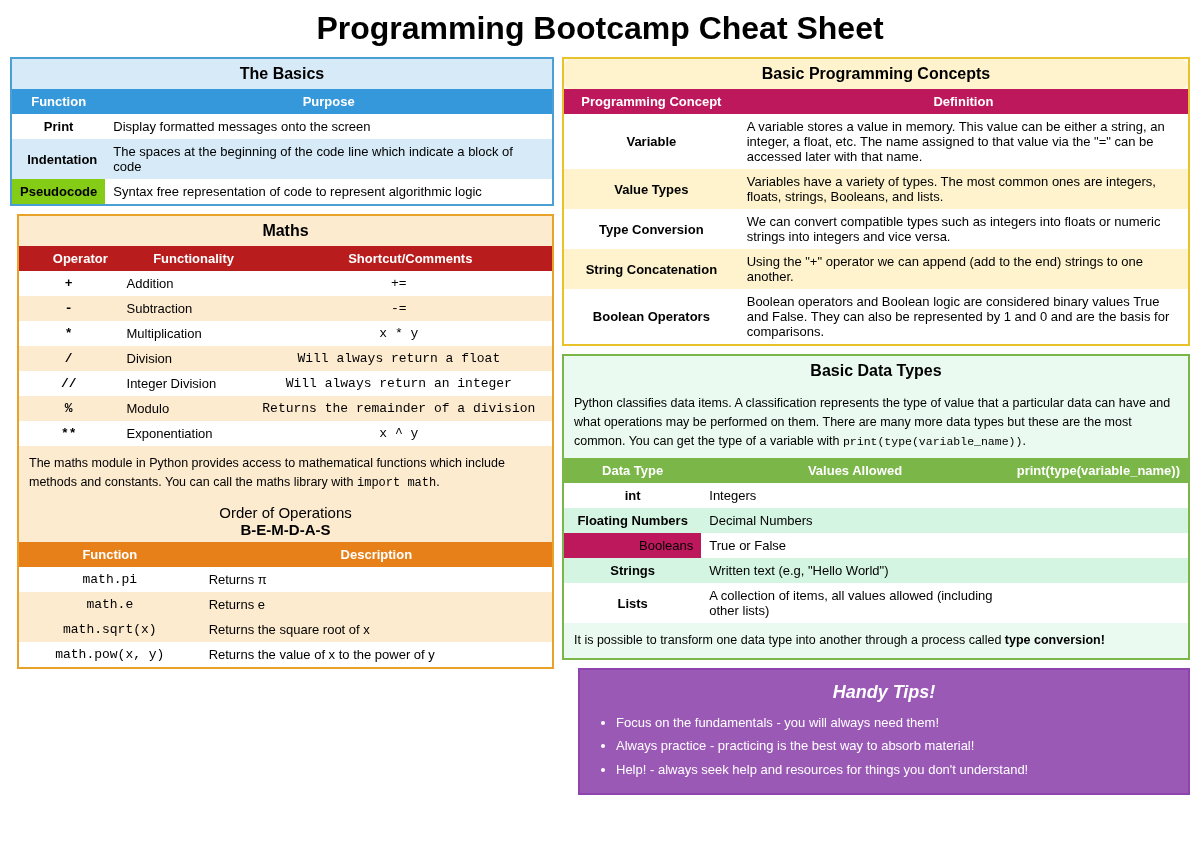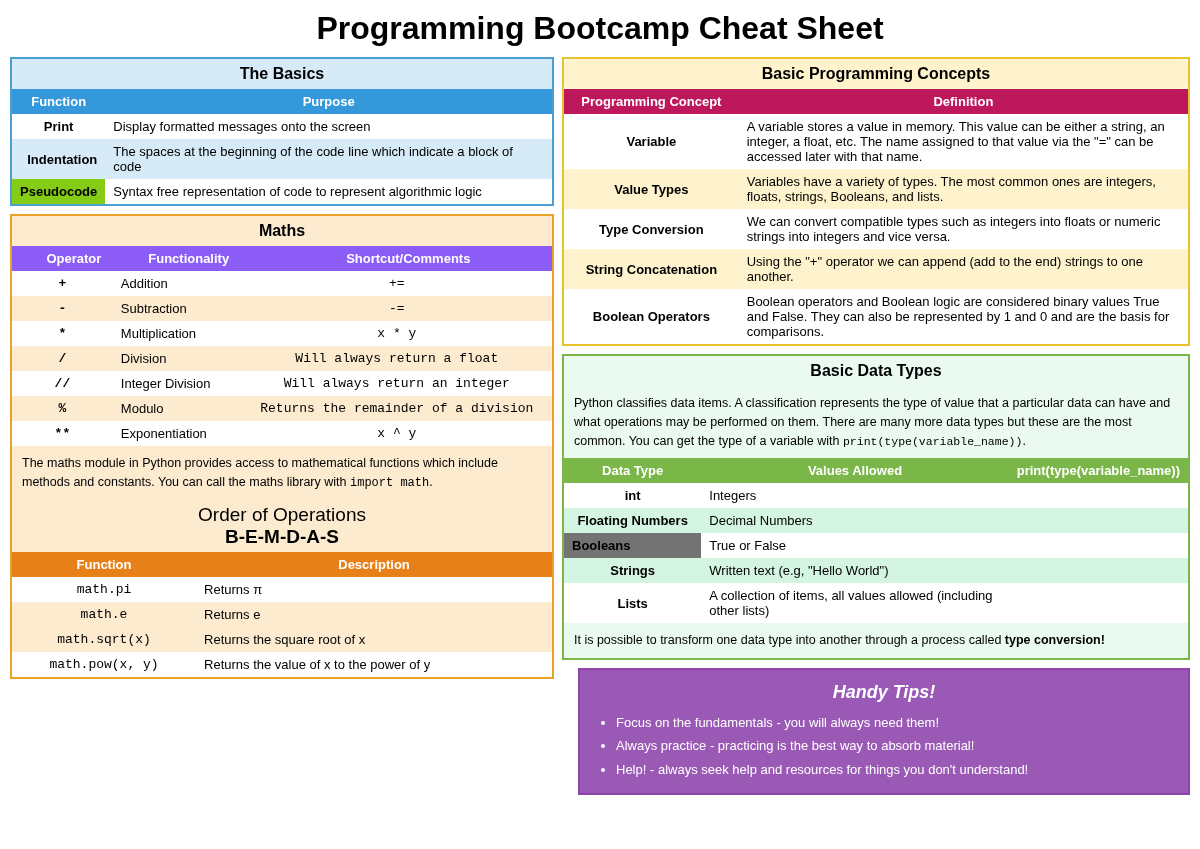--- a/index.html
+++ b/index.html
@@ -37,20 +37,21 @@
     }
 
     
     .section-basics {
       border: 2px solid #4a9fd4;
       background: #d6eaf8;
     }
     .section-maths {
       border: 2px solid #e8a22a;
       background: #fdebd0;
+      margin-left: 7px;
     }
     .section-concepts {
       border: 2px solid #e8c22a;
       background: #fef9e7;
     }
     .section-datatypes {
       border: 2px solid #7ab648;
       background: #eafaf1;
     }
     .section-tips {
@@ -89,21 +90,21 @@
       padding: 5px 8px;
       vertical-align: middle;
     }
     tr:nth-child(odd) td { background: #fff; }
     tr:nth-child(even) td { background: #d6eaf8; }
 
     
     .basics-th { background: #3498db; }
 
     
-    .maths-th { background: #8b5cf6; color: #fff; padding-left: 31px; }
+    .maths-th { background: #b91c1c; color: #fff; padding-left: 31px; }
 
     
     .mathfn-th { background: #e8801a; color: #fff; }
 
     
     .concepts-th { background: #be185d; color: #fff; }
 
     
     .dt-th { background: #7ab648; color: #fff; }
     .text-bold { font-weight: bold; }
@@ -114,21 +115,21 @@
       line-height: 1.5;
     }
     .maths-text code {
       font-family: 'Courier New', monospace;
       font-size: 12px;
     }
 
     .order-ops {
       text-align: center;
       padding: 4px 0;
-      font-size: 19px;
+      font-size: 15px;
     }
 
     .concepts-text {
       padding: 8px 10px;
       font-size: 12.5px;
       line-height: 1.5;
     }
     .concepts-text code {
       font-family: 'Courier New', monospace;
       font-size: 11.5px;
@@ -321,21 +322,21 @@
     <td style="background:#fff;text-align:center;font-weight:bold">int</td>
     <td style="background:#fff">Integers</td>
     <td style="background:#fff;text-align:center;font-family:'Courier New',monospace;font-size:12px"><class 'int'=""></class></td>
   </tr>
             <tr>
     <td style="background:#d5f5e3;text-align:center;font-weight:bold">Floating Numbers</td>
     <td style="background:#d5f5e3">Decimal Numbers</td>
     <td style="background:#d5f5e3;text-align:center;font-family:'Courier New',monospace;font-size:12px"><class 'float'=""></class></td>
   </tr>
             <tr>
-    <td style="background:#737373;text-align:left;font-weight:bold">Booleans</td>
+    <td style="background:#be185d;text-align:right;font-weight:normal">Booleans</td>
     <td style="background:#fff">True or False</td>
     <td style="background:#fff;text-align:center;font-family:'Courier New',monospace;font-size:12px"><class 'bool'=""></class></td>
   </tr>
             <tr>
     <td style="background:#d5f5e3;text-align:center;font-weight:bold">Strings</td>
     <td style="background:#d5f5e3">Written text (e.g, "Hello World")</td>
     <td style="background:#d5f5e3;text-align:center;font-family:'Courier New',monospace;font-size:12px"><class 'str'=""></class></td>
   </tr>
             <tr>
     <td style="background:#fff;text-align:center;font-weight:bold">Lists</td>

